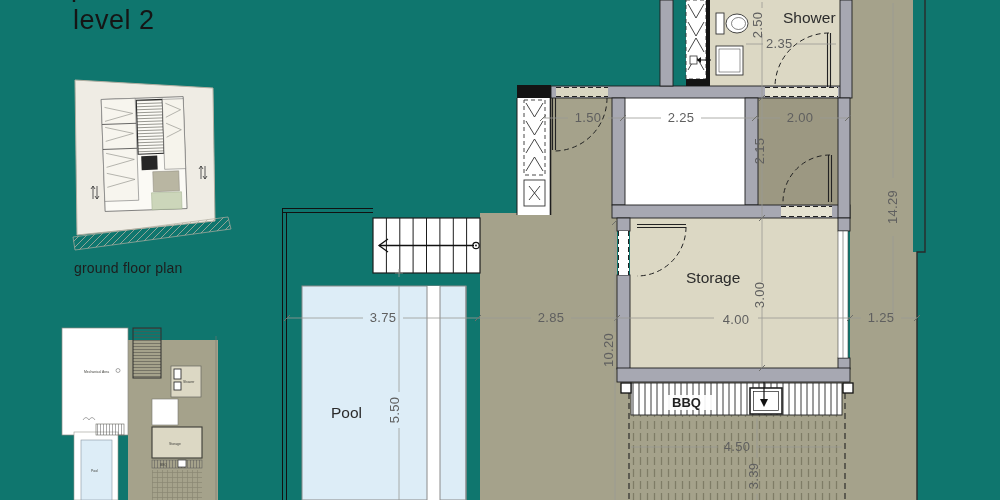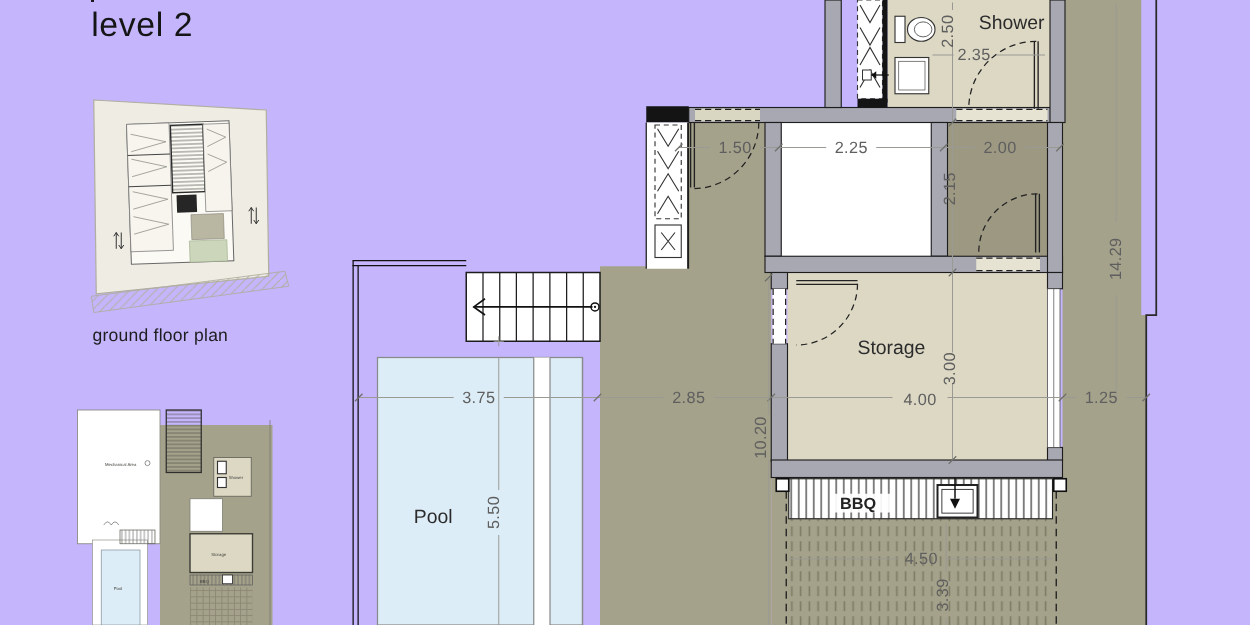--- a/index.html
+++ b/index.html
@@ -1,16 +1,16 @@
 <!DOCTYPE html>
 <html><head>
 <meta charset="utf-8">
 <style>
   html,body{margin:0;padding:0;background:#ffffff;}
-  #stage{position:relative;width:1000px;height:500px;background:#c4b5fd;overflow:hidden;
+  #stage{position:relative;width:1000px;height:500px;background:#0f766e;overflow:hidden;
          font-family:"Liberation Sans", sans-serif;}
   svg{position:absolute;left:0;top:0;}
   text{font-family:"Liberation Sans", sans-serif;}
   .dim{fill:#5f5f5f;font-size:13px;letter-spacing:.3px;}
   .room{fill:#2b2b2b;font-size:15.5px;}
   .bbq{fill:#222;font-size:13px;font-weight:bold;}
   .title{fill:#151515;font-size:27px;letter-spacing:.5px;}
   .caption{fill:#1d1d1d;font-size:14px;letter-spacing:.2px;}
   .tiny{fill:#44443f;font-size:3.4px;}
   .wall{fill:#a7a8b2;stroke:#1d1d1d;stroke-width:.9;}

